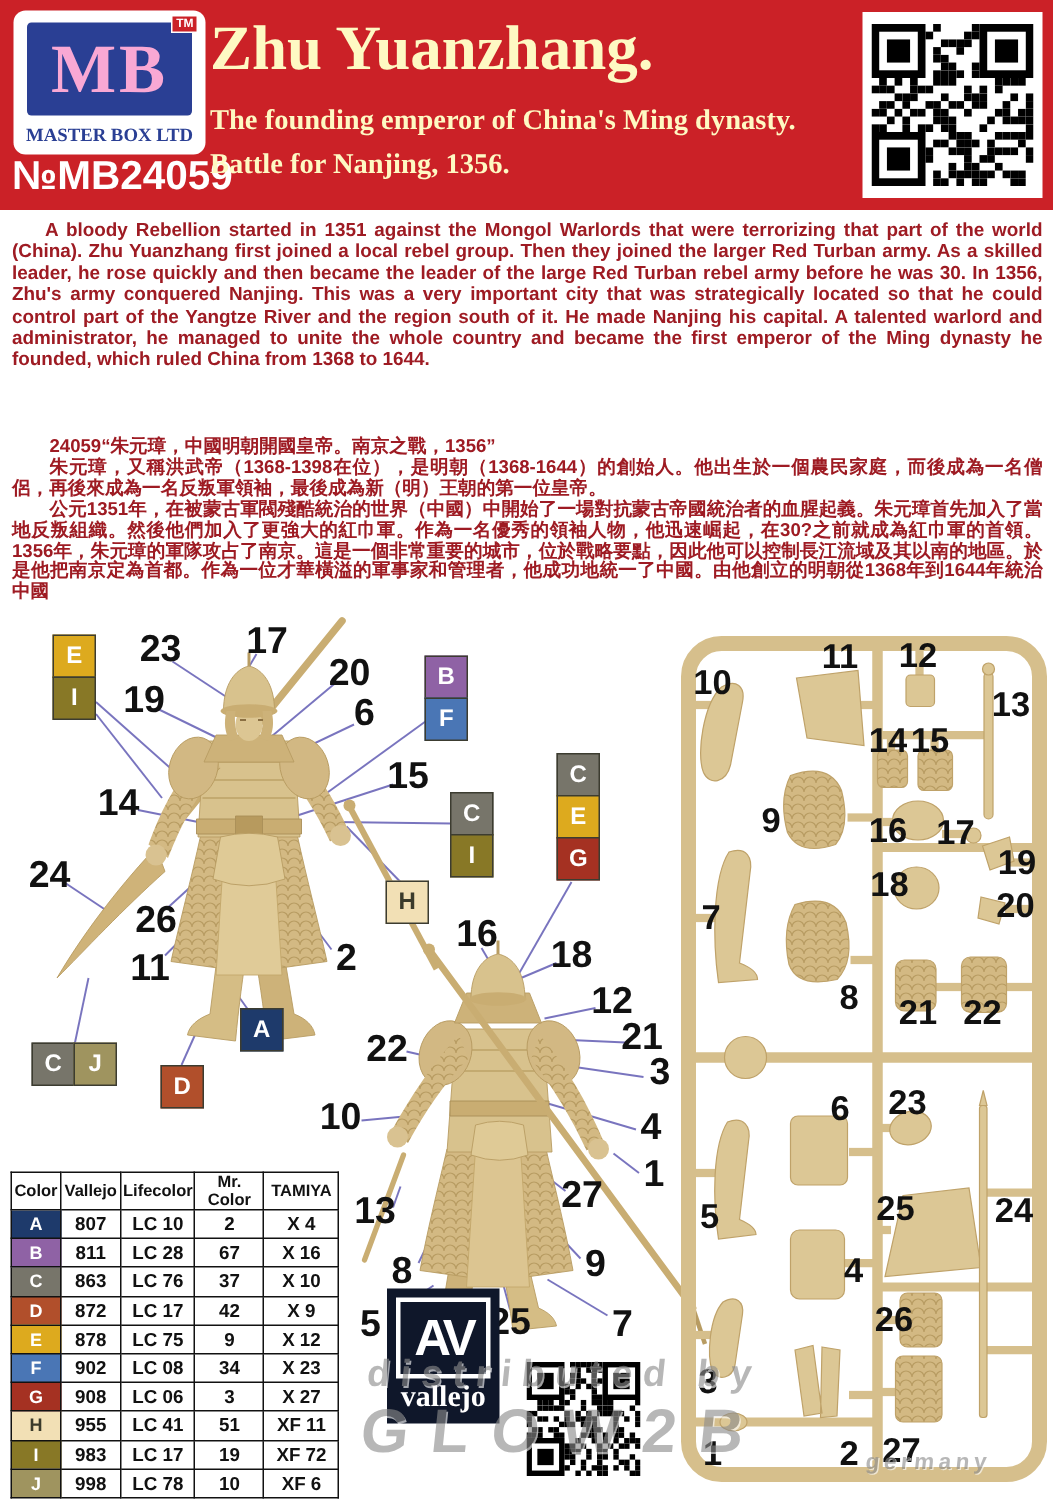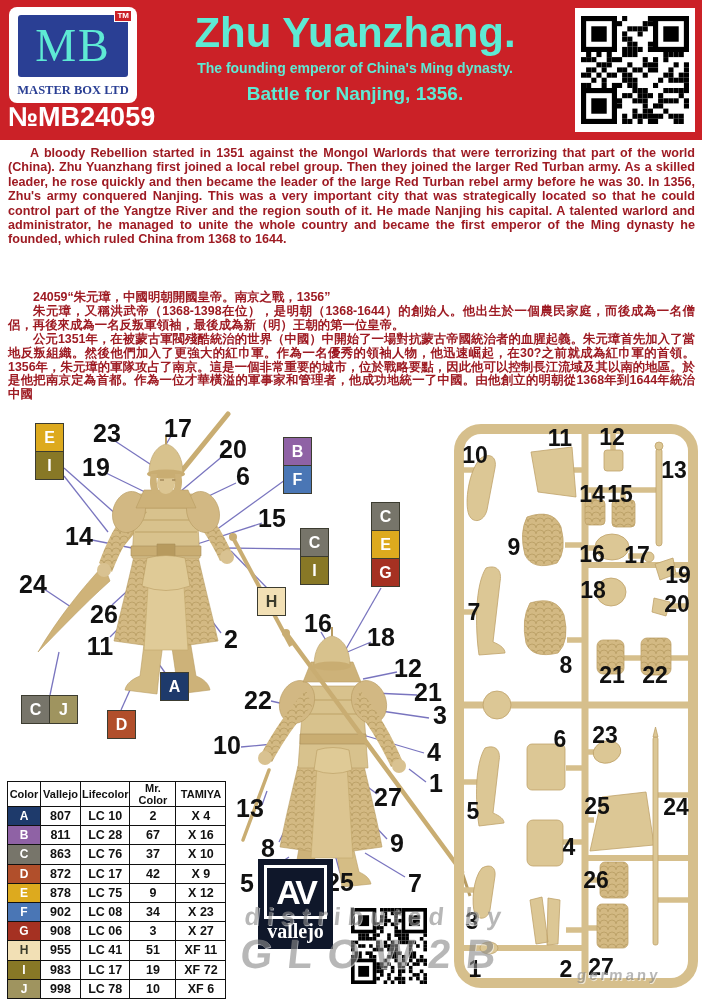--- a/index.html
+++ b/index.html
@@ -3,29 +3,29 @@
 <meta charset="utf-8">
 <style>
   html,body{margin:0;padding:0;background:#e8e8e8;}
   .page{position:relative;width:702px;height:1000px;background:#fff;overflow:hidden;
         font-family:"Liberation Sans",sans-serif;}
   
   .hdr{position:absolute;left:0;top:0;width:702px;height:140px;background:#cb2127;}
   .mb-badge{position:absolute;left:9px;top:7px;width:128px;height:96px;background:#fff;border-radius:8px;}
   .mb-box{position:absolute;left:9px;top:8px;width:110px;height:62px;background:#2a3f94;border-radius:3px;
           display:flex;align-items:center;justify-content:center;}
-  .mb-mb{color:#5eead4;font-family:"Liberation Serif",serif;font-weight:normal;font-size:46px;line-height:1;letter-spacing:2px;}
+  .mb-mb{color:#f9a8d4;font-family:"Liberation Serif",serif;font-weight:bold;font-size:46px;line-height:1;letter-spacing:2px;}
   .mb-tm{position:absolute;right:-4px;top:-5px;background:#cb2127;color:#fff;font-size:8px;font-weight:bold;
          padding:1px 2px;border:1px solid #fff;line-height:1;}
   .mb-co{position:absolute;left:0;bottom:5px;width:128px;text-align:center;color:#2a3f94;
          font-family:"Liberation Serif",serif;font-weight:bold;font-size:12.5px;}
   .prod-no{position:absolute;left:8px;top:102px;color:#fff;font-weight:bold;font-size:27px;letter-spacing:0px;}
-  .titles{position:absolute;left:140px;right:132px;top:10px;text-align:center;color:#5eead4;}
+  .titles{position:absolute;left:140px;right:132px;top:10px;color:#fef9c3;font-family:Liberation Serif, serif;}
   .title{font-size:42px;font-weight:bold;line-height:1.1;}
-  .sub{font-size:14px;font-weight:bold;margin-top:4px;}
+  .sub{font-size:19px;font-weight:bold;margin-top:14px;}
   .sub2{font-size:19px;font-weight:bold;margin-top:7px;}
   .qr-top{position:absolute;left:575px;top:8px;width:120px;height:124px;background:#fff;
           display:flex;align-items:center;justify-content:center;}
   .qr-bottom{position:absolute;left:347px;top:904px;width:84px;height:84px;background:#fff;
           display:flex;align-items:center;justify-content:center;}
   
   .intro-en{position:absolute;left:8px;top:146px;width:687px;color:#9e1b23;font-size:12.6px;
             line-height:14.4px;font-weight:bold;text-align:justify;}
   .intro-en p{margin:0;text-indent:22px;}
   .intro-zh{position:absolute;left:8px;top:291px;width:687px;color:#9e1b23;font-size:12.4px;

